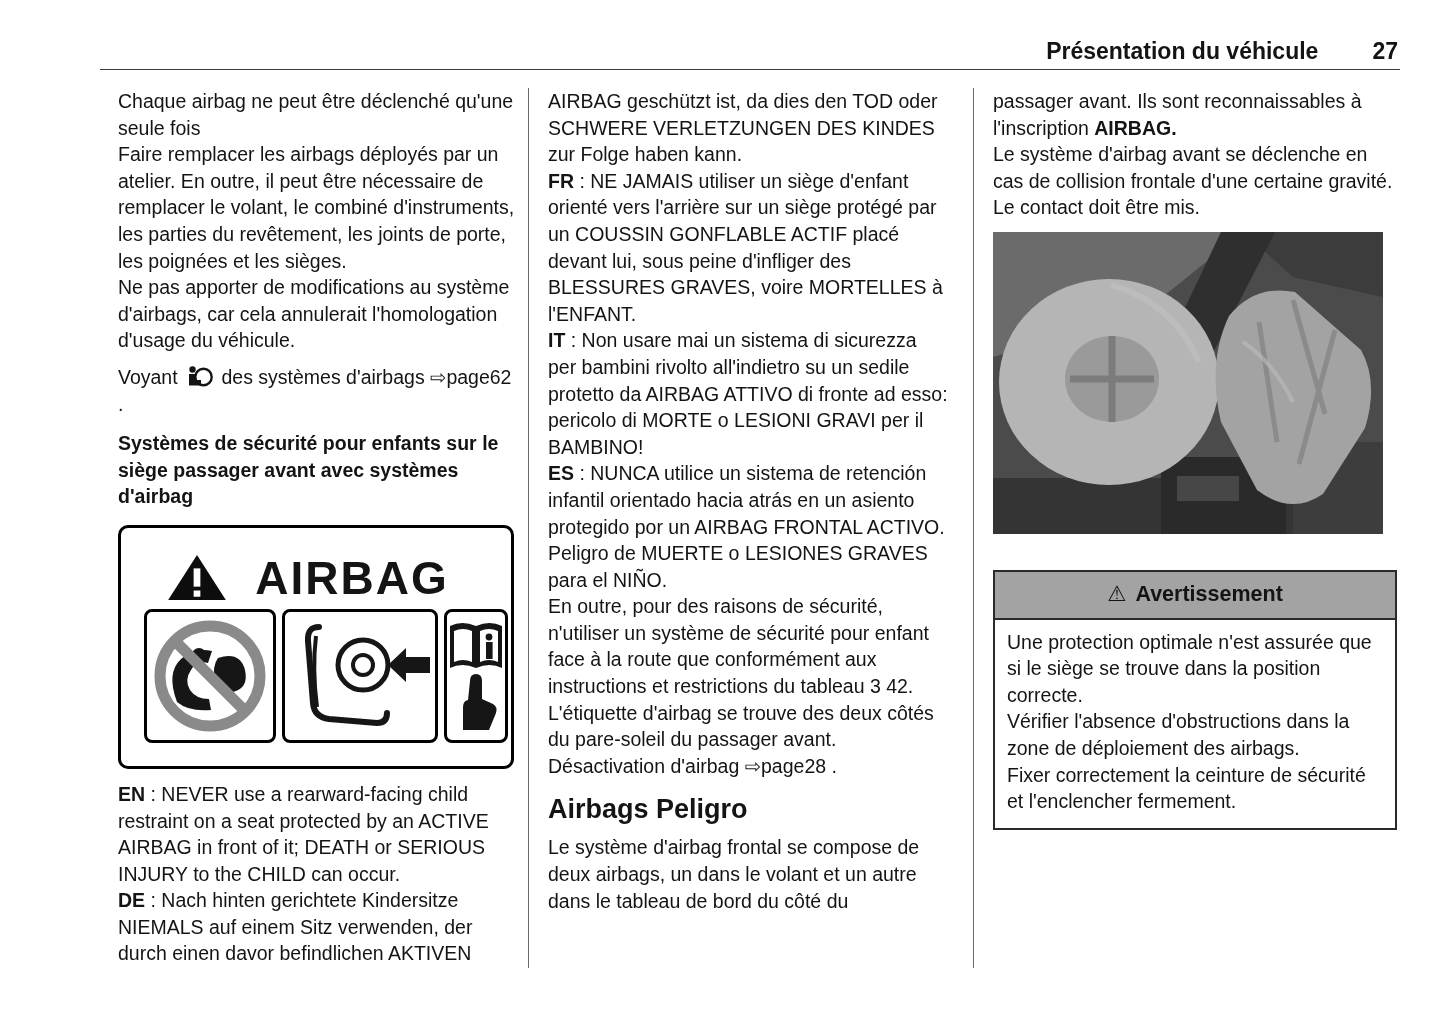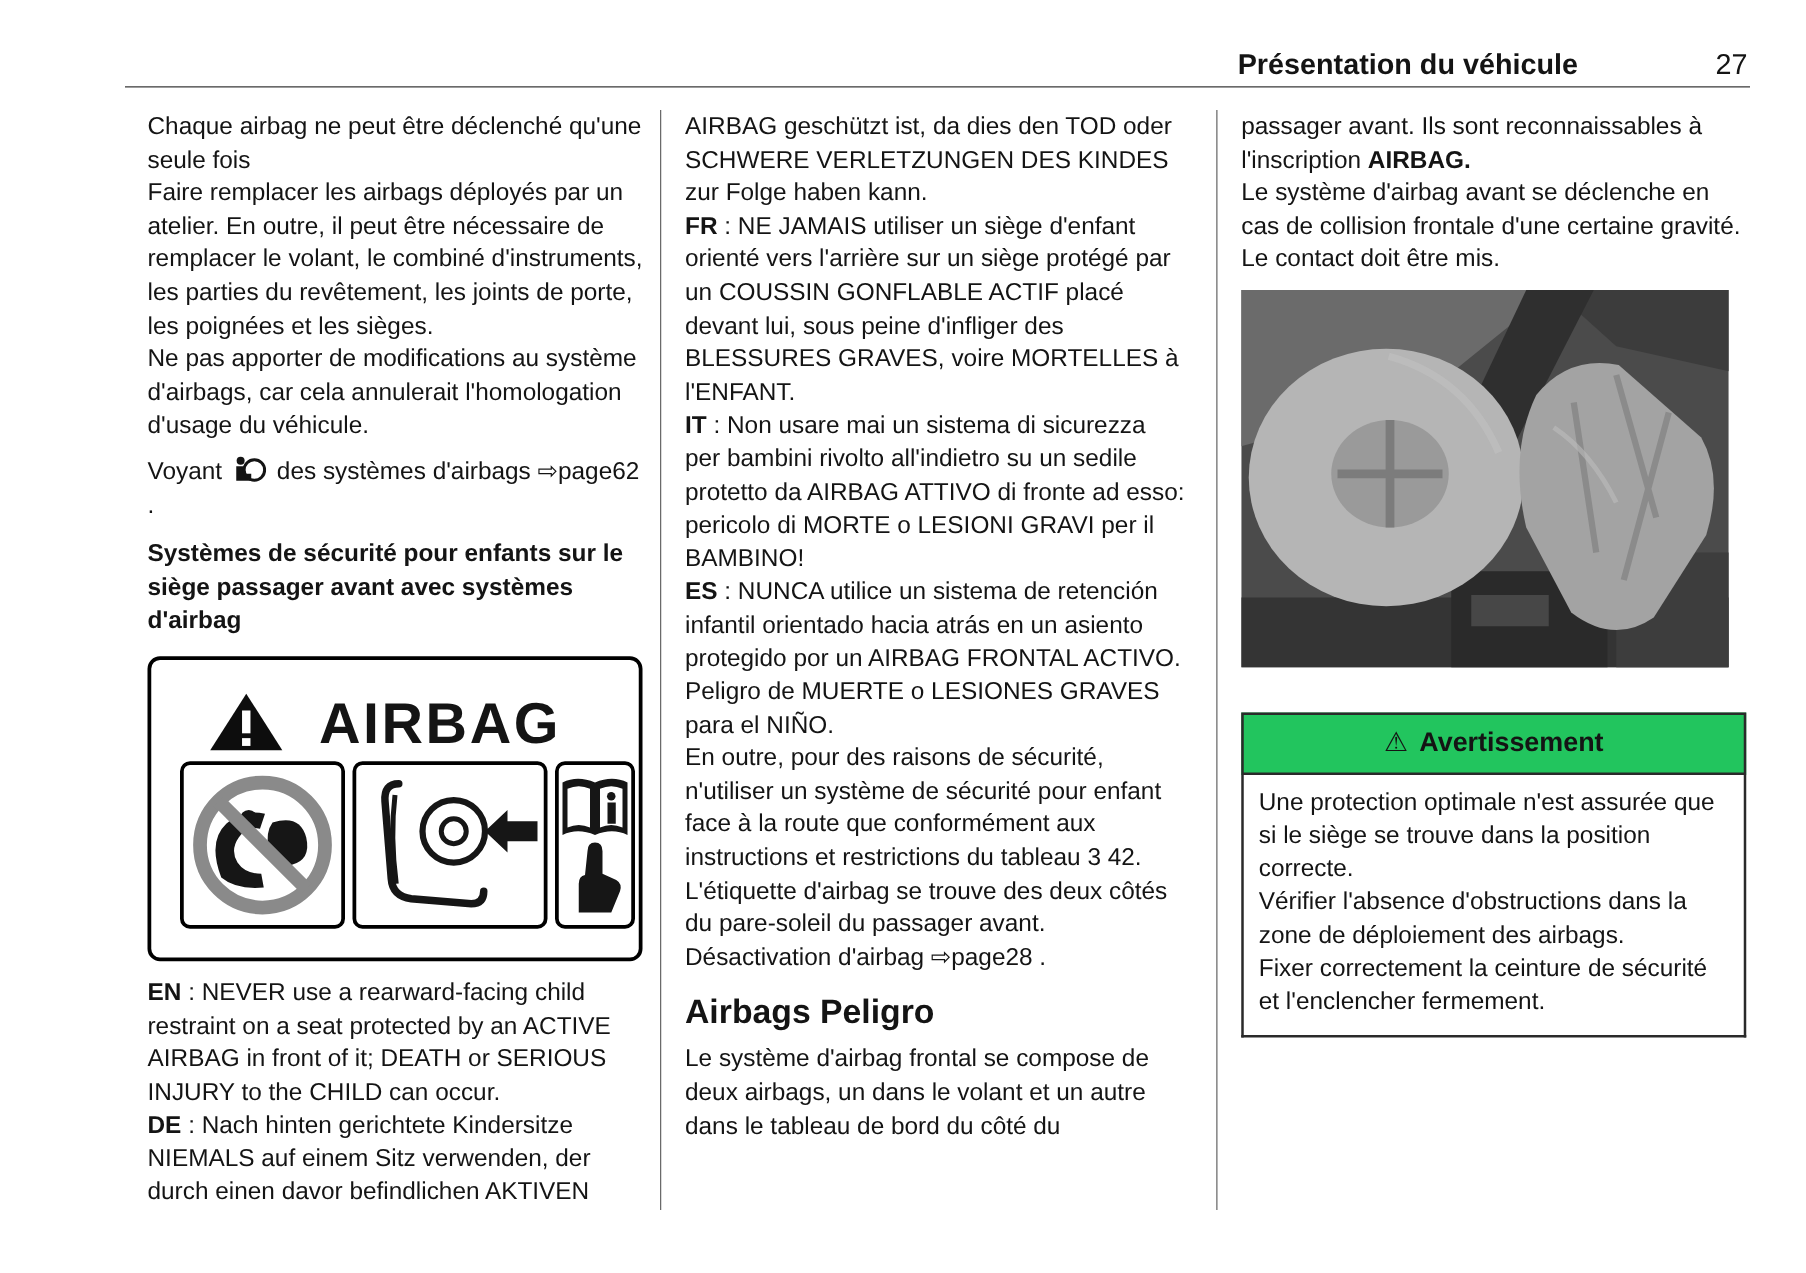--- a/index.html
+++ b/index.html
@@ -1,22 +1,22 @@
 <!DOCTYPE html>
 <html><head>
 <meta charset="utf-8">
 <style>
   * { margin:0; padding:0; box-sizing:border-box; }
   html,body { background:#ffffff; }
   body { font-family:"Liberation Sans", sans-serif; color:#141414; }
   .page { position:relative; width:1445px; height:1018px; background:#ffffff; overflow:hidden; }
 
-  .header { position:absolute; top:38px; right:47px; display:flex; align-items:baseline; gap:110px; }
+  .header { position:absolute; top:38px; right:47px; display:flex; align-items:baseline; gap:54px; }
   .header-title { font-size:23px; font-weight:bold; }
-  .page-num { font-size:23px; font-weight:normal;text-align:center; }
+  .page-num { font-size:23px; font-weight:bold;text-align:center; }
   .rule { position:absolute; top:69px; left:100px; width:1300px; height:1px; background:#3a3a3a; }
 
   .vdiv { position:absolute; top:88px; width:1px; height:880px; background:#6a6a6a; }
   .vdiv1 { left:528px; } .vdiv2 { left:973px; }
 
   .col { position:absolute; top:88px; font-size:19.5px; line-height:26.6px; }
   .col1 { left:118px; width:398px; }
   .col2 { left:548px; width:400px; }
   .col3 { left:993px; width:404px; }
 
@@ -33,21 +33,21 @@
   .label-title { flex:1; text-align:center; font-size:46px; font-weight:bold; letter-spacing:2px; line-height:1; padding-right:12px; }
   .label-panels { display:flex; gap:6px; margin-top:4px; }
   .panel { border:3px solid #000; border-radius:8px; height:134px; display:flex; align-items:center; justify-content:center; background:#fff; }
   .panel1 { width:142px; } .panel2 { width:166px; } .panel3 { width:72px; }
 
   .section-heading { font-size:27px; font-weight:bold; margin-top:15px; margin-bottom:9px; line-height:1.15; }
 
   .photo { margin-top:11px; margin-bottom:36px; width:390px; height:302px; display:block; }
 
   .warn-box { margin-top:12px; }
-  .warn-head { background:#22c55e; border:2px solid #2a2a2a; padding:11px 12px; text-align:center; font-weight:bold; font-size:21.5px; line-height:1.1; }
+  .warn-head { background:#a3a3a3; border:2px solid #2a2a2a; padding:11px 12px; text-align:center; font-weight:bold; font-size:21.5px; line-height:1.1; }
   .warn-head .warn-glyph { margin-right:9px; font-weight:normal; }
   .warn-body { border:2px solid #2a2a2a; border-top:none; padding:9px 12px 13px; }
 </style>
 </head>
 <body>
 
 <div class="page">
 
   <header class="header">
     <span class="header-title">Présentation du véhicule</span>

